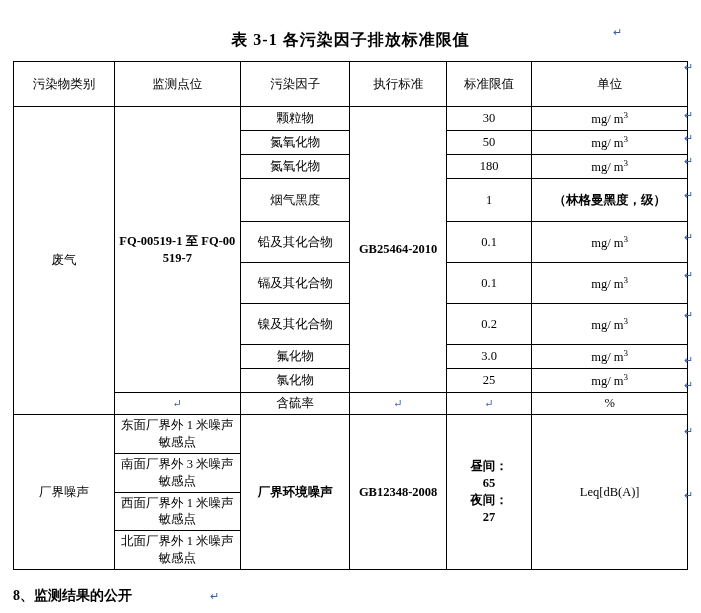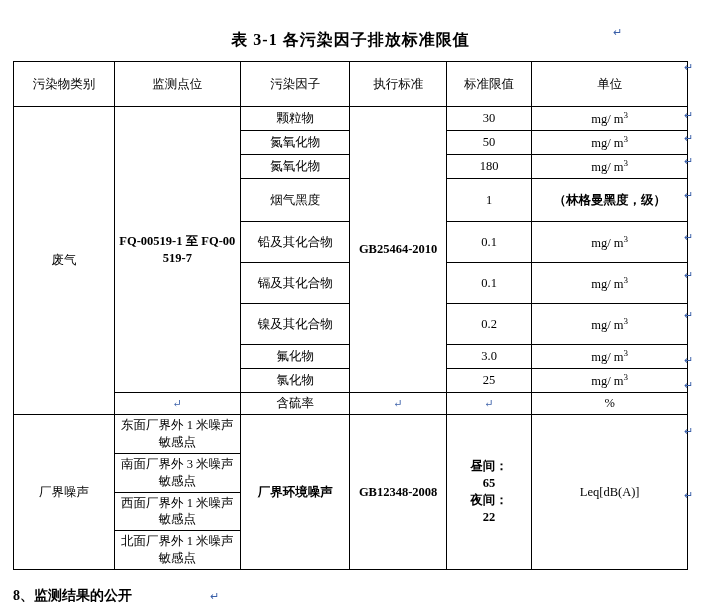--- a/index.html
+++ b/index.html
@@ -177,21 +177,21 @@
 
       <tr>
         <td rowspan="4">厂界噪声</td>
         <td style="height:32px">东面厂界外 1 米噪声敏感点</td>
         <td rowspan="4" class="tall">厂界环境噪声</td>
         <td rowspan="4" class="tall">GB12348-2008</td>
         <td rowspan="4" class="tall">
           <div>昼间：</div>
           <div>65</div>
           <div>夜间：</div>
-          <div>22</div>
+          <div>27</div>
         </td>
         <td rowspan="4">Leq[dB(A)]</td>
       </tr>
       <tr>
         <td style="height:32px">南面厂界外 3 米噪声敏感点</td>
       </tr>
       <tr>
         <td style="height:32px">西面厂界外 1 米噪声敏感点</td>
       </tr>
       <tr>

